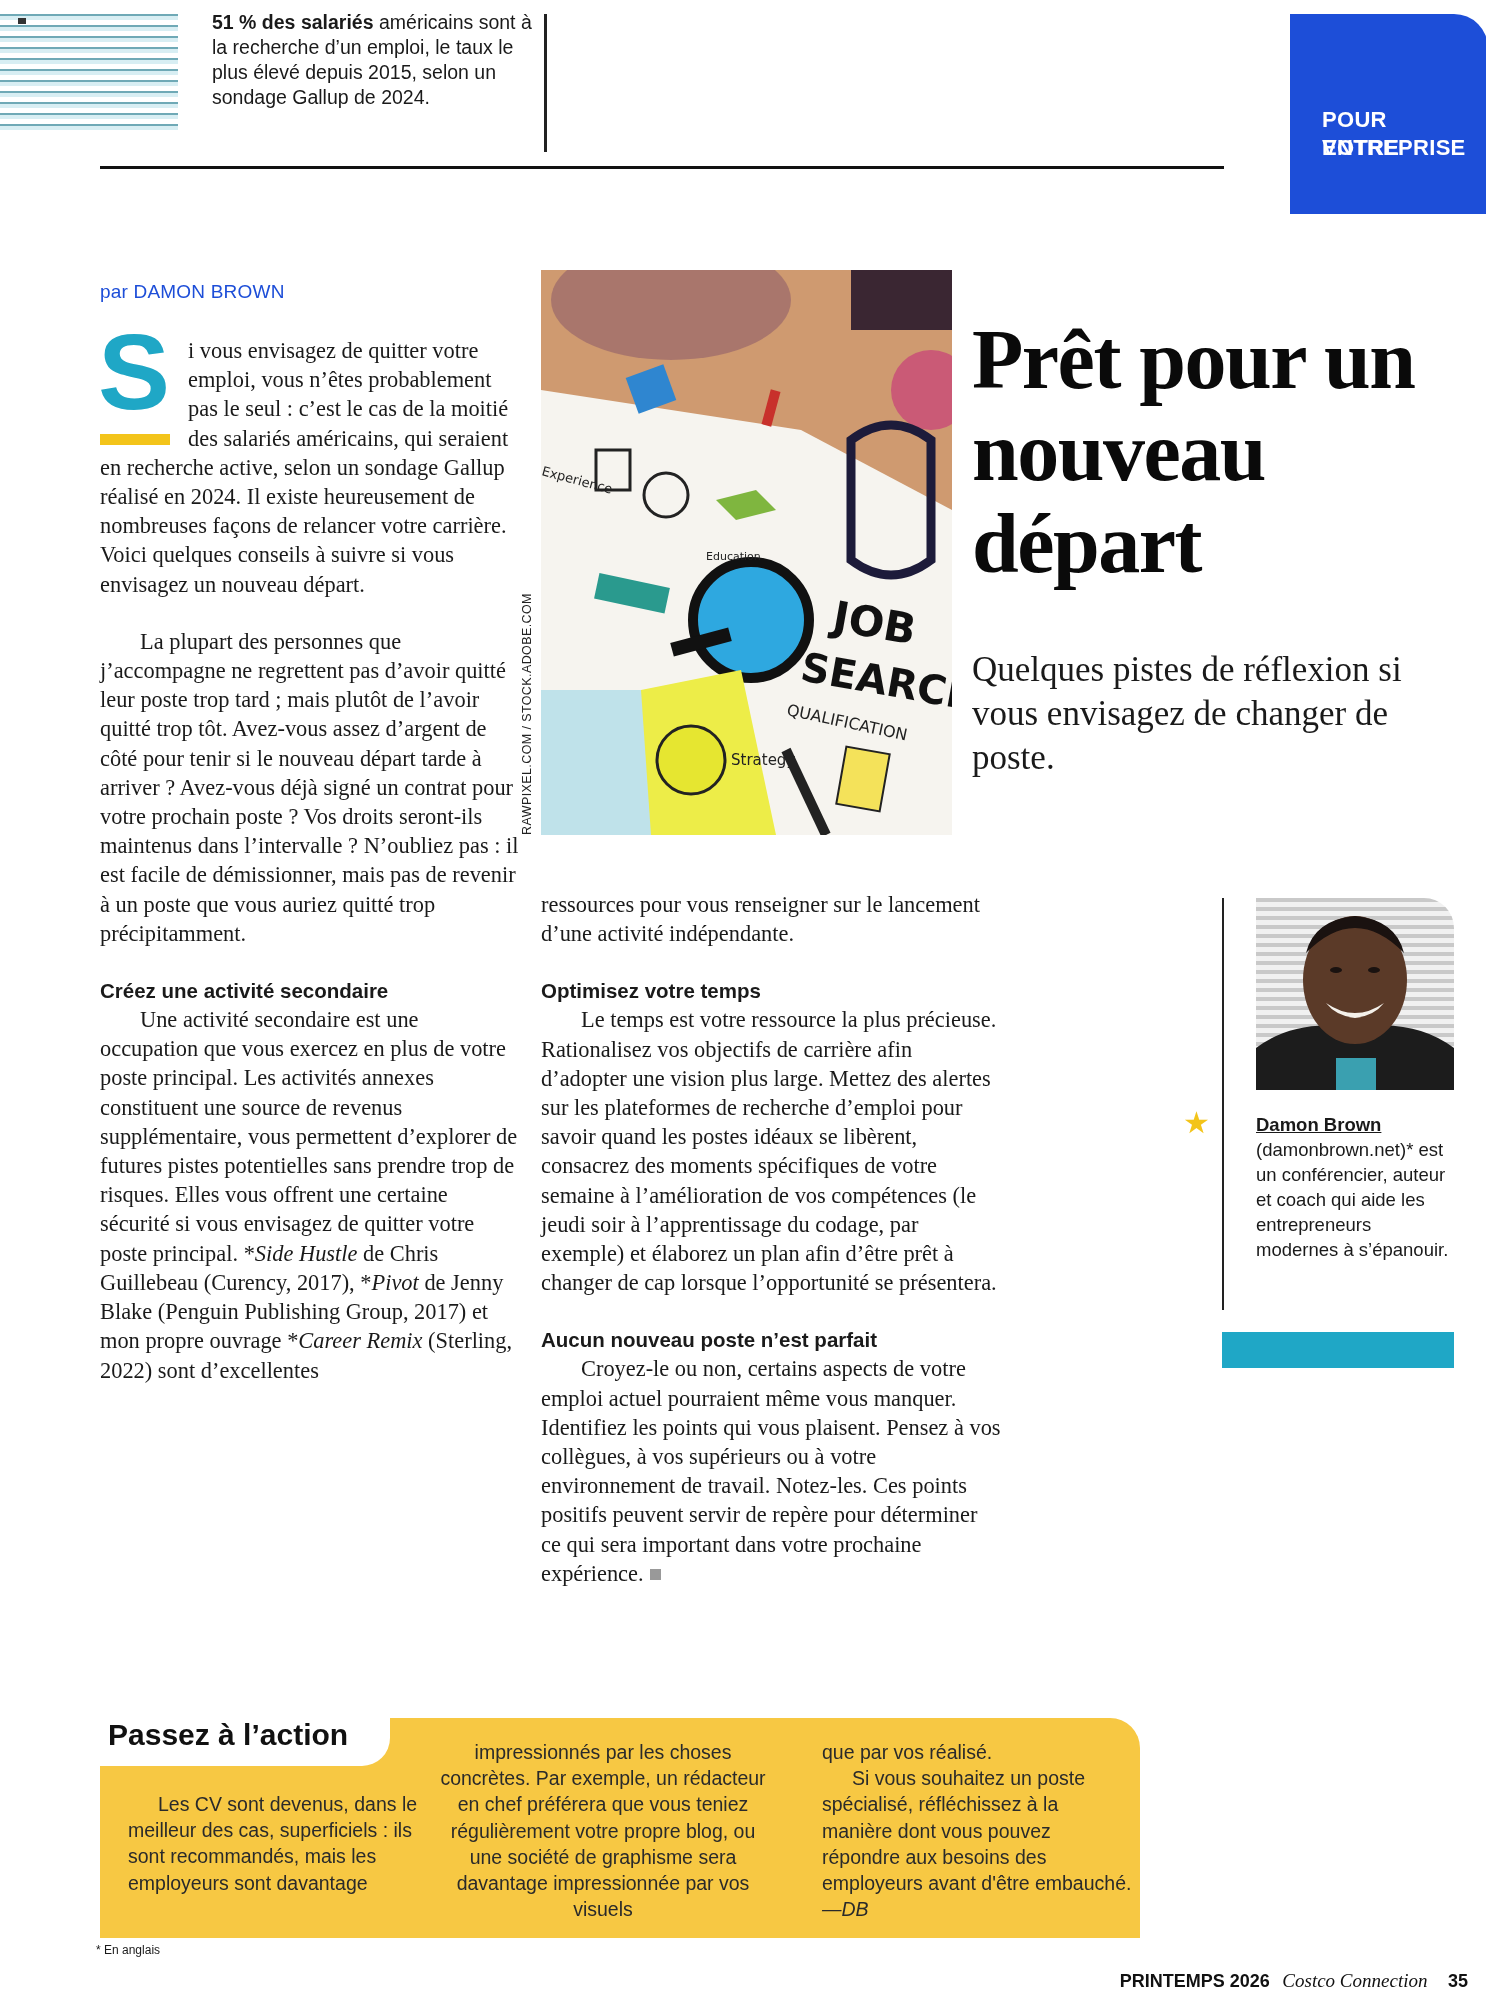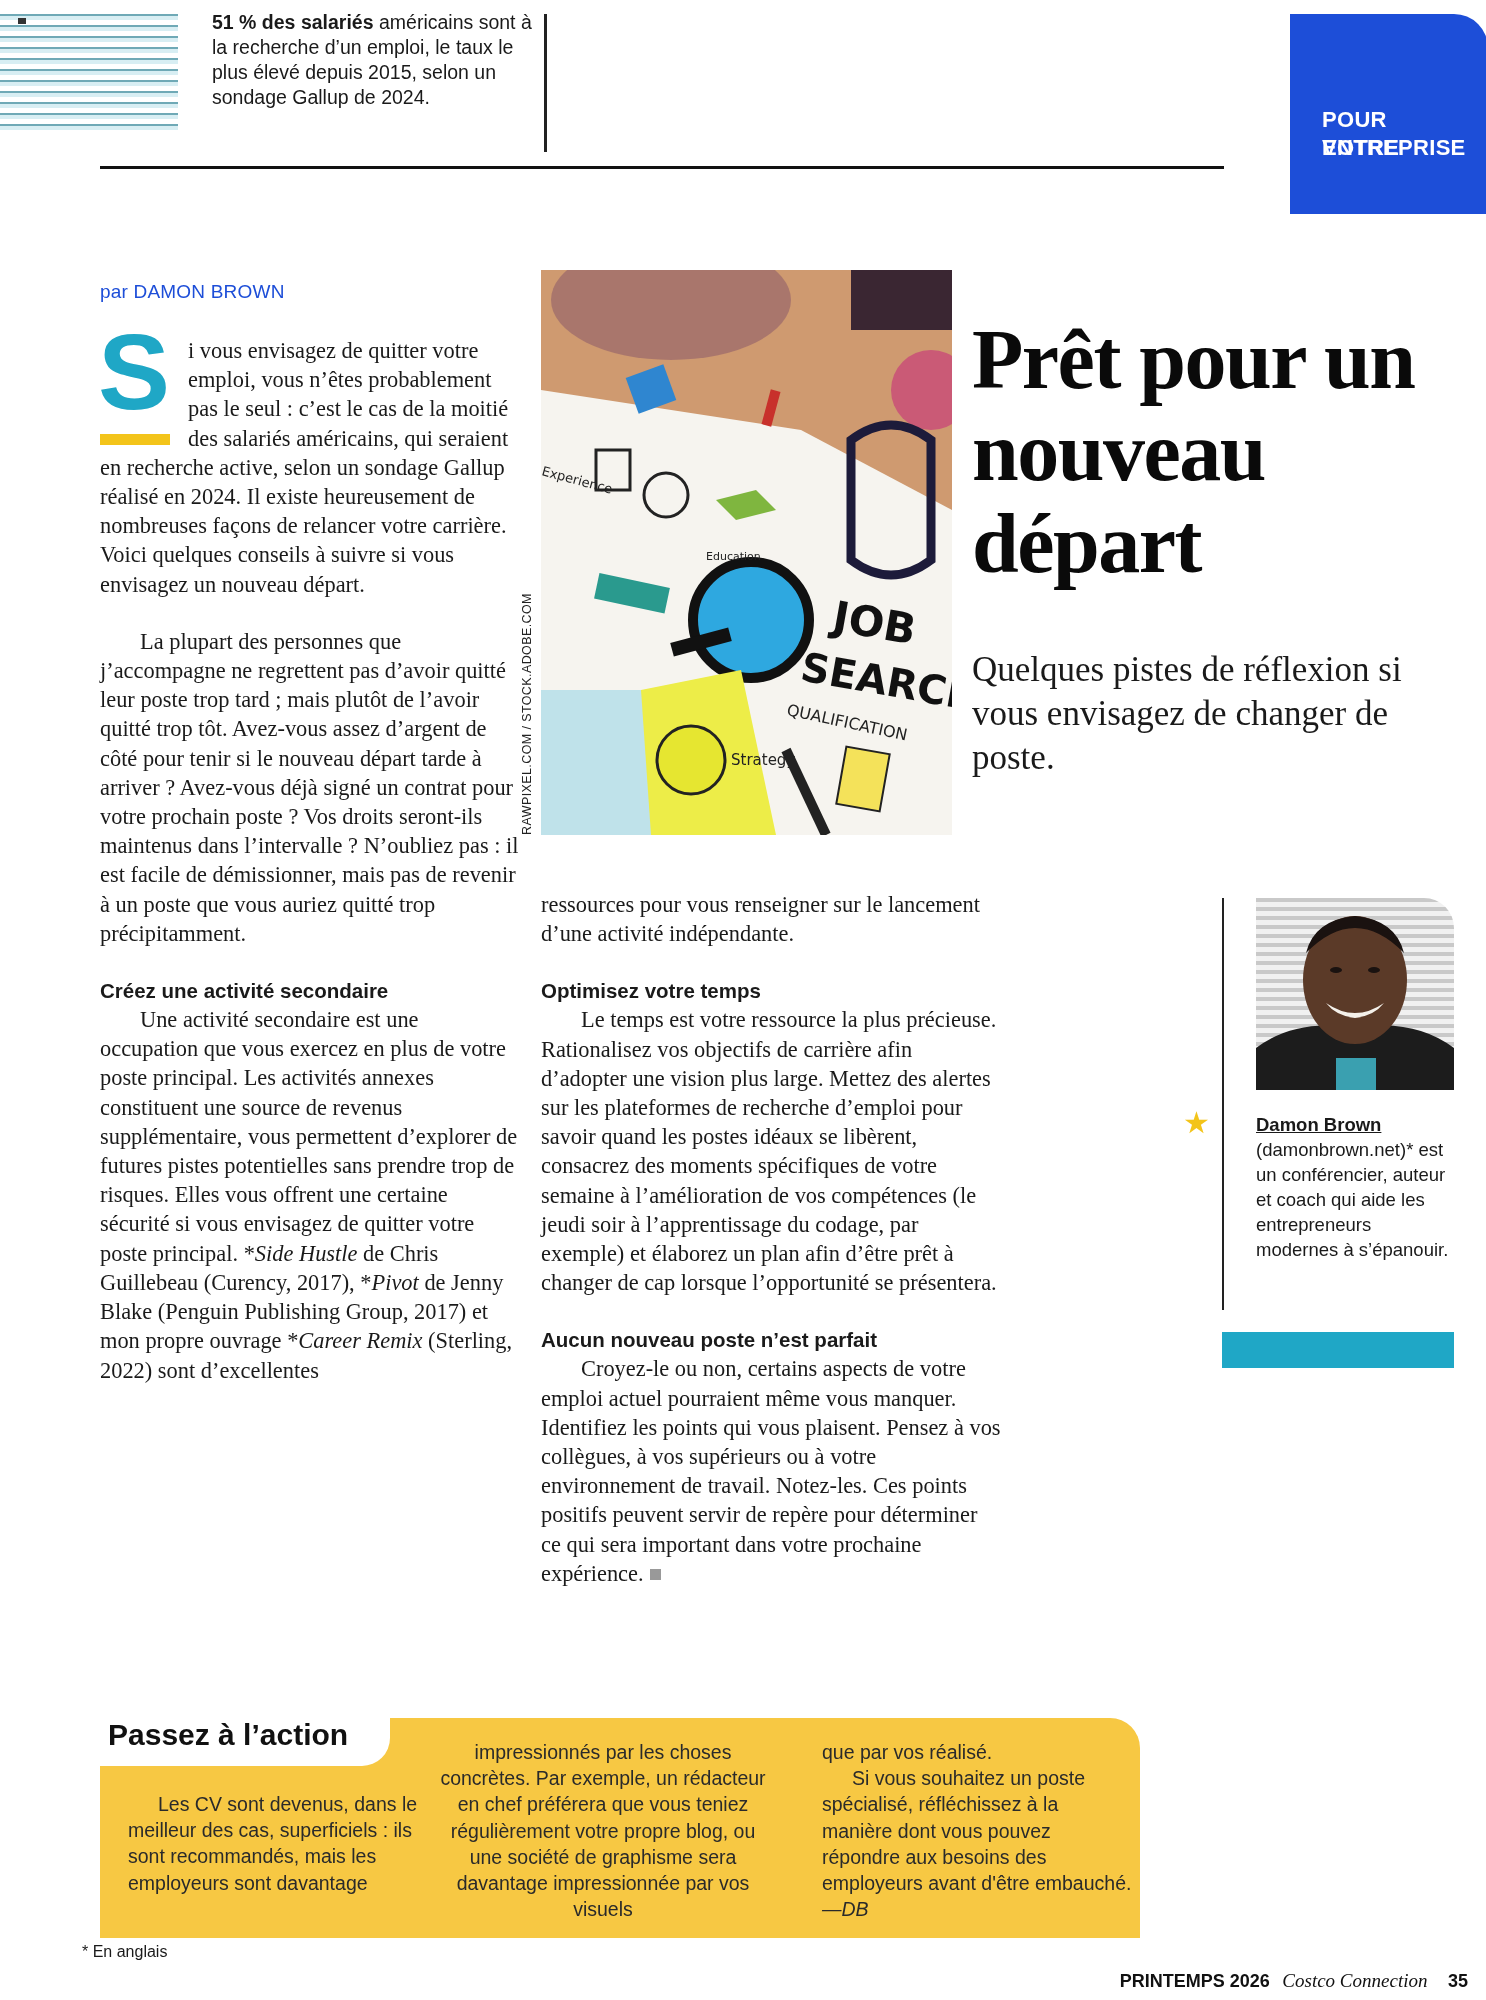--- a/index.html
+++ b/index.html
@@ -56,21 +56,21 @@
   .action-box { position: absolute; left: 100px; top: 1718px; width: 1040px; height: 220px; background: #f7c843; border-top-right-radius: 30px; }
   .action-tab { position: absolute; left: 96px; top: 1710px; width: 294px; height: 56px; background: #ffffff; border-bottom-right-radius: 28px; }
   .action-title { position: absolute; left: 108px; top: 1718px; font-size: 30px; font-weight: 700; color: #111; }
   .action-col { position: absolute; font-size: 19.5px; line-height: 26.2px; color: #2a2a2a; }
   .action-col p { margin: 0; }
   .action-col p.indent { text-indent: 30px; }
   .ac1 { left: 128px; top: 1791px; width: 300px; }
   .ac2 { left: 438px; top: 1739px; width: 330px; text-align: center; }
   .ac3 { left: 822px; top: 1739px; width: 310px; }
 
-  .footnote { position: absolute; left: 82px; top: 1943px; font-size: 16px; color: #1a1a1a; }
+  .footnote { position: absolute; left: 96px; top: 1943px; font-size: 12px; color: #1a1a1a; }
   .folio { position: absolute; right: 18px; top: 1970px; font-size: 18px; color: #111; white-space: nowrap; }
   .folio .issue { font-weight: 700; }
   .folio .mag { font-style: italic; margin: 0 16px 0 8px; font-size: 19px; }
   .folio .pg { font-weight: 700; }
   .end-mark { display: inline-block; width: 11px; height: 11px; background: #999; margin-left: 6px; vertical-align: 1px; }
 </style>
 </head>
 <body>
 
 <div class="stripes">

